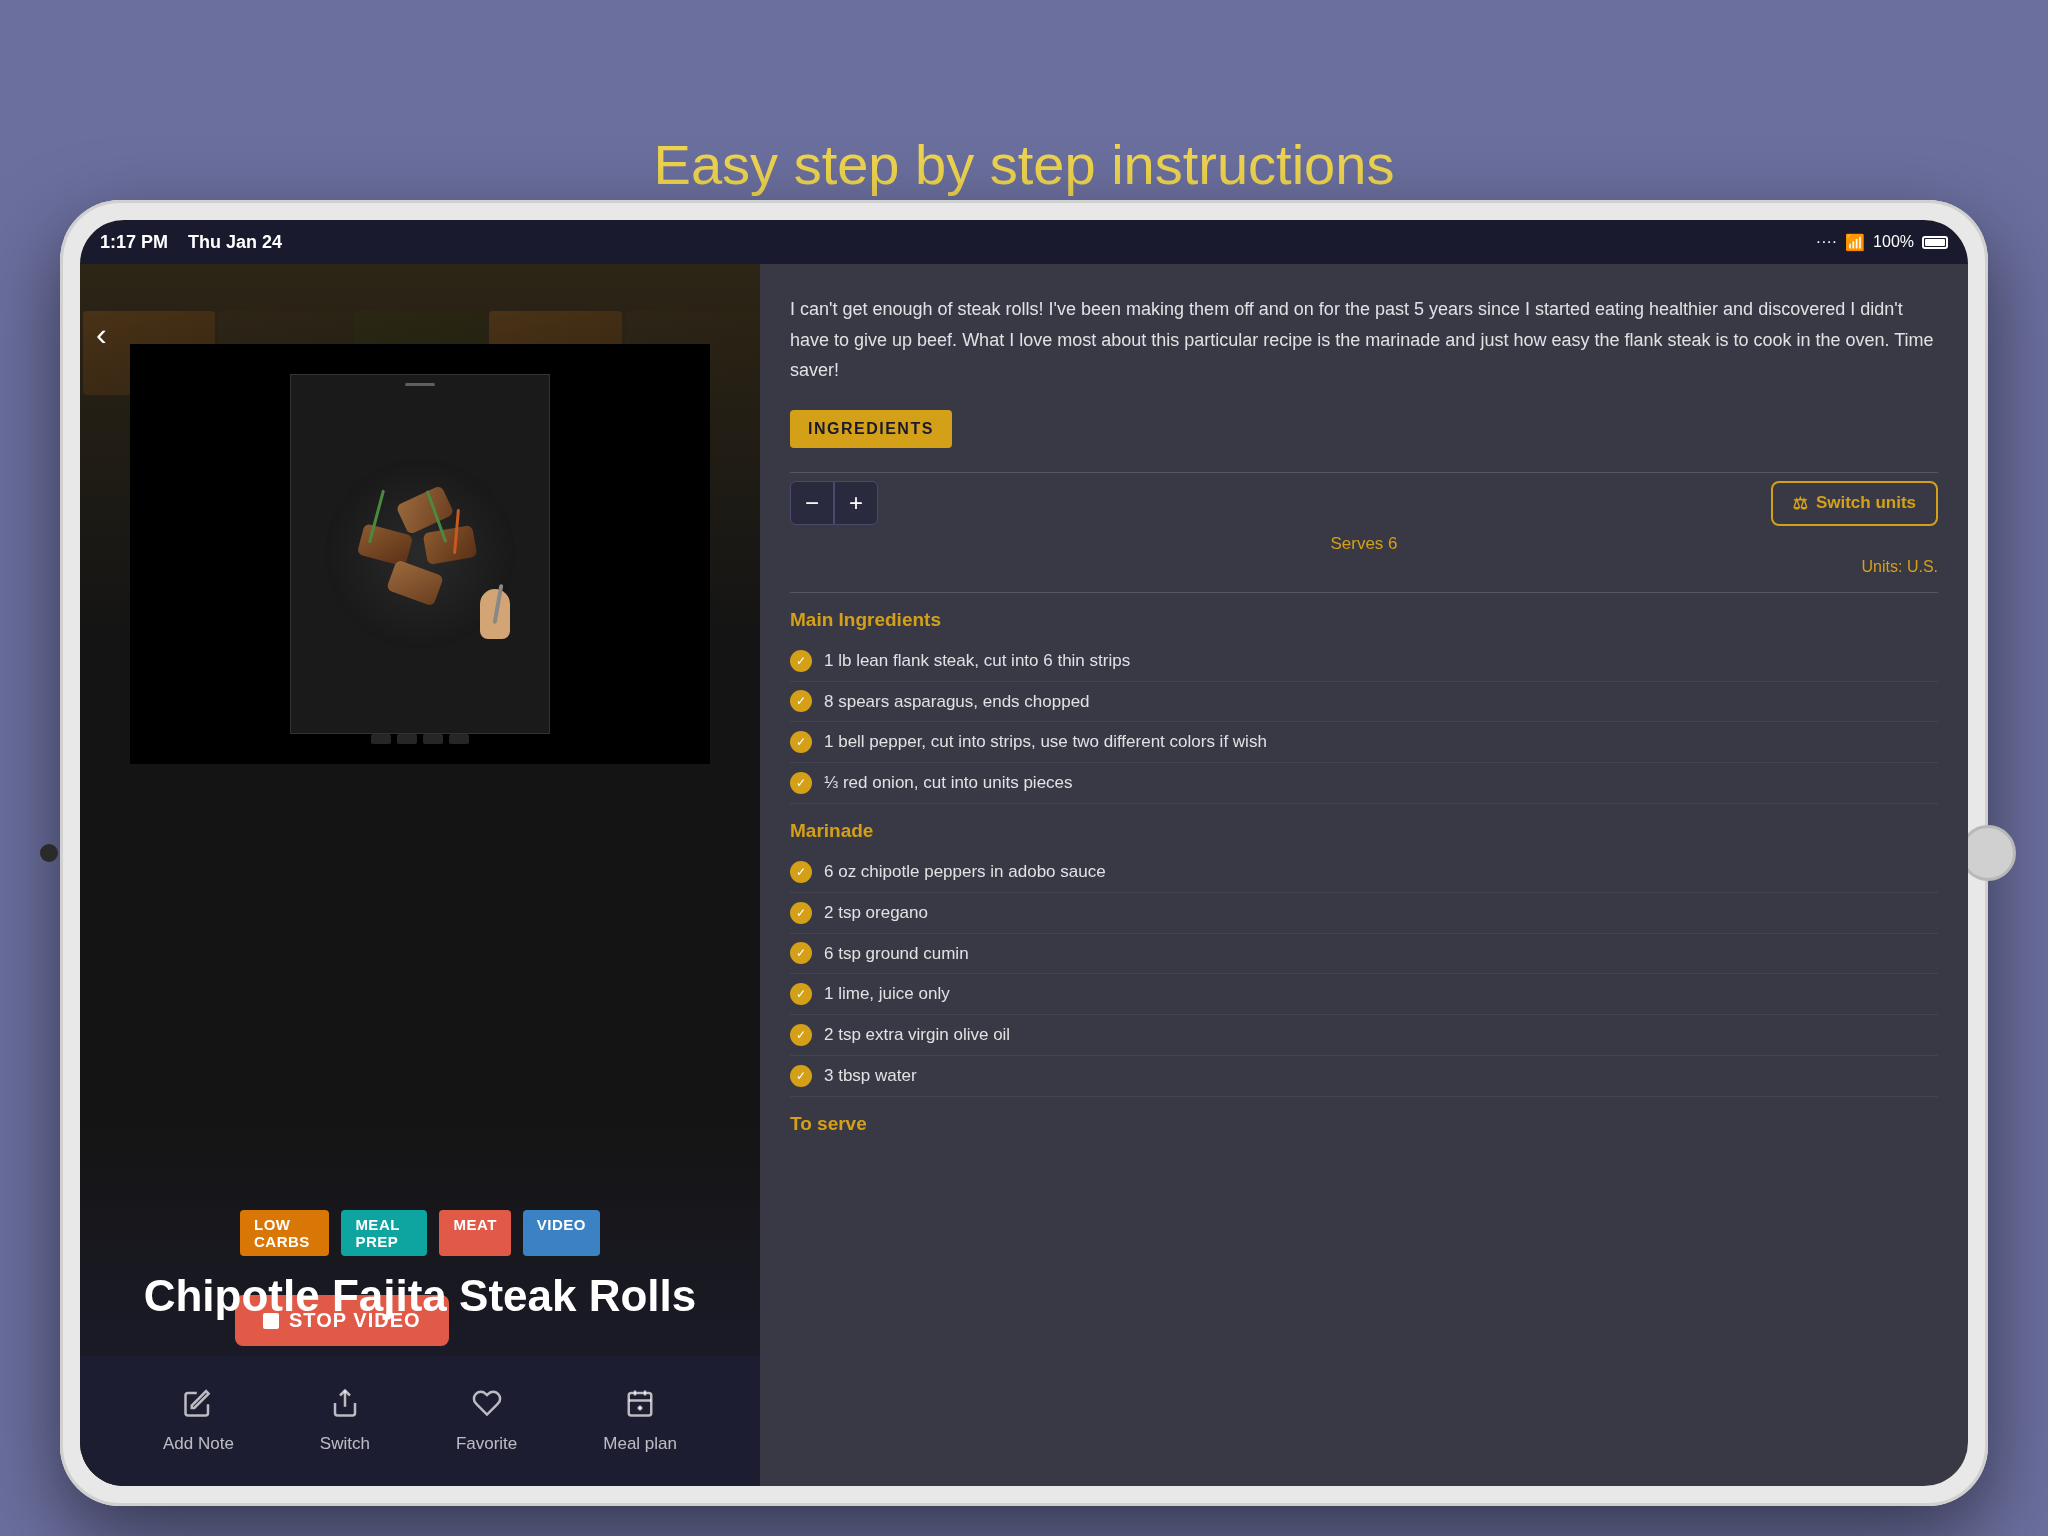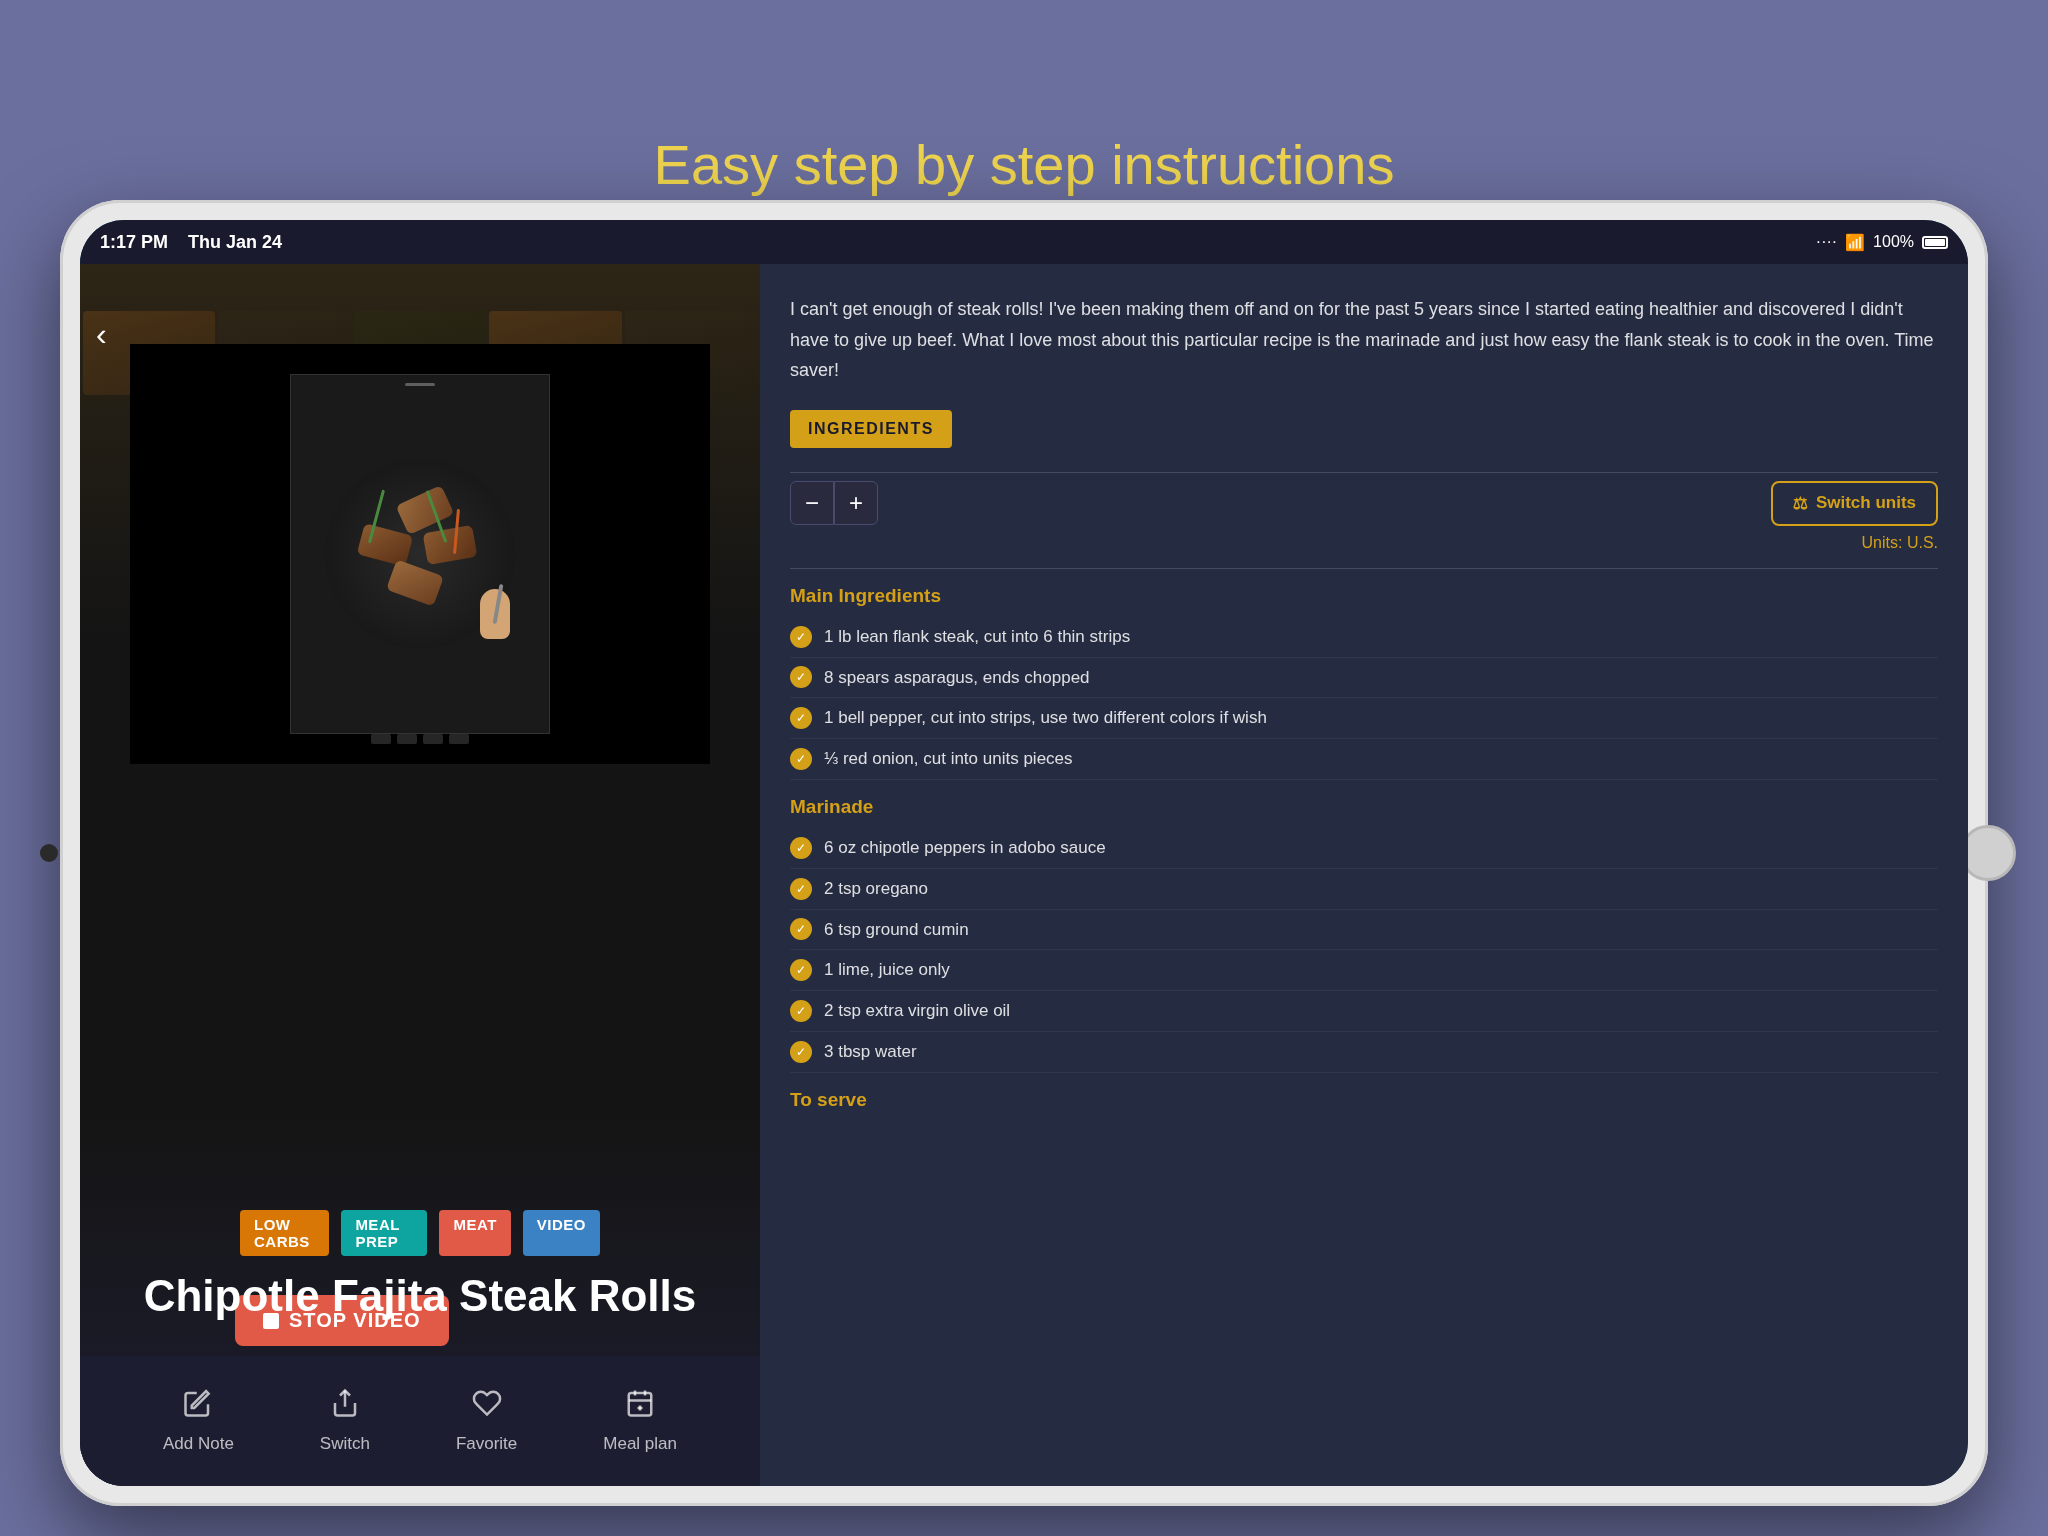--- a/index.html
+++ b/index.html
@@ -40,21 +40,21 @@
       bottom: 30px;
       background: #e8e8e8;
       border-radius: 60px;
       box-shadow: 0 30px 80px rgba(0,0,0,0.5), inset 0 0 0 3px #d0d0d0;
       padding: 20px;
     }
 
     .ipad-inner {
       width: 100%;
       height: 100%;
-      background: #0c4a6e;
+      background: #fef9c3;
       border-radius: 44px;
       overflow: hidden;
       position: relative;
     }
 
     
     .status-bar {
       position: absolute;
       top: 0;
       left: 0;
@@ -566,20 +566,21 @@
         <div class="servings-controls">
           <button class="servings-btn minus">−</button>
           <button class="servings-btn plus">+</button>
         </div>
         <button class="switch-units-btn">
           <span>⚖</span>
           <span>Switch units</span>
         </button>
       </div>
 
+      <div class="servings-text">Serves 6</div>
       <div class="units-text">Units: U.S.</div>
 
       <div class="separator"></div>
 
       
       <div class="section-title">Main Ingredients</div>
       
       <div class="ingredient-item">
         <div class="check-icon">✓</div>
         <div class="ingredient-text">1 lb lean flank steak, cut into 6 thin strips</div>

